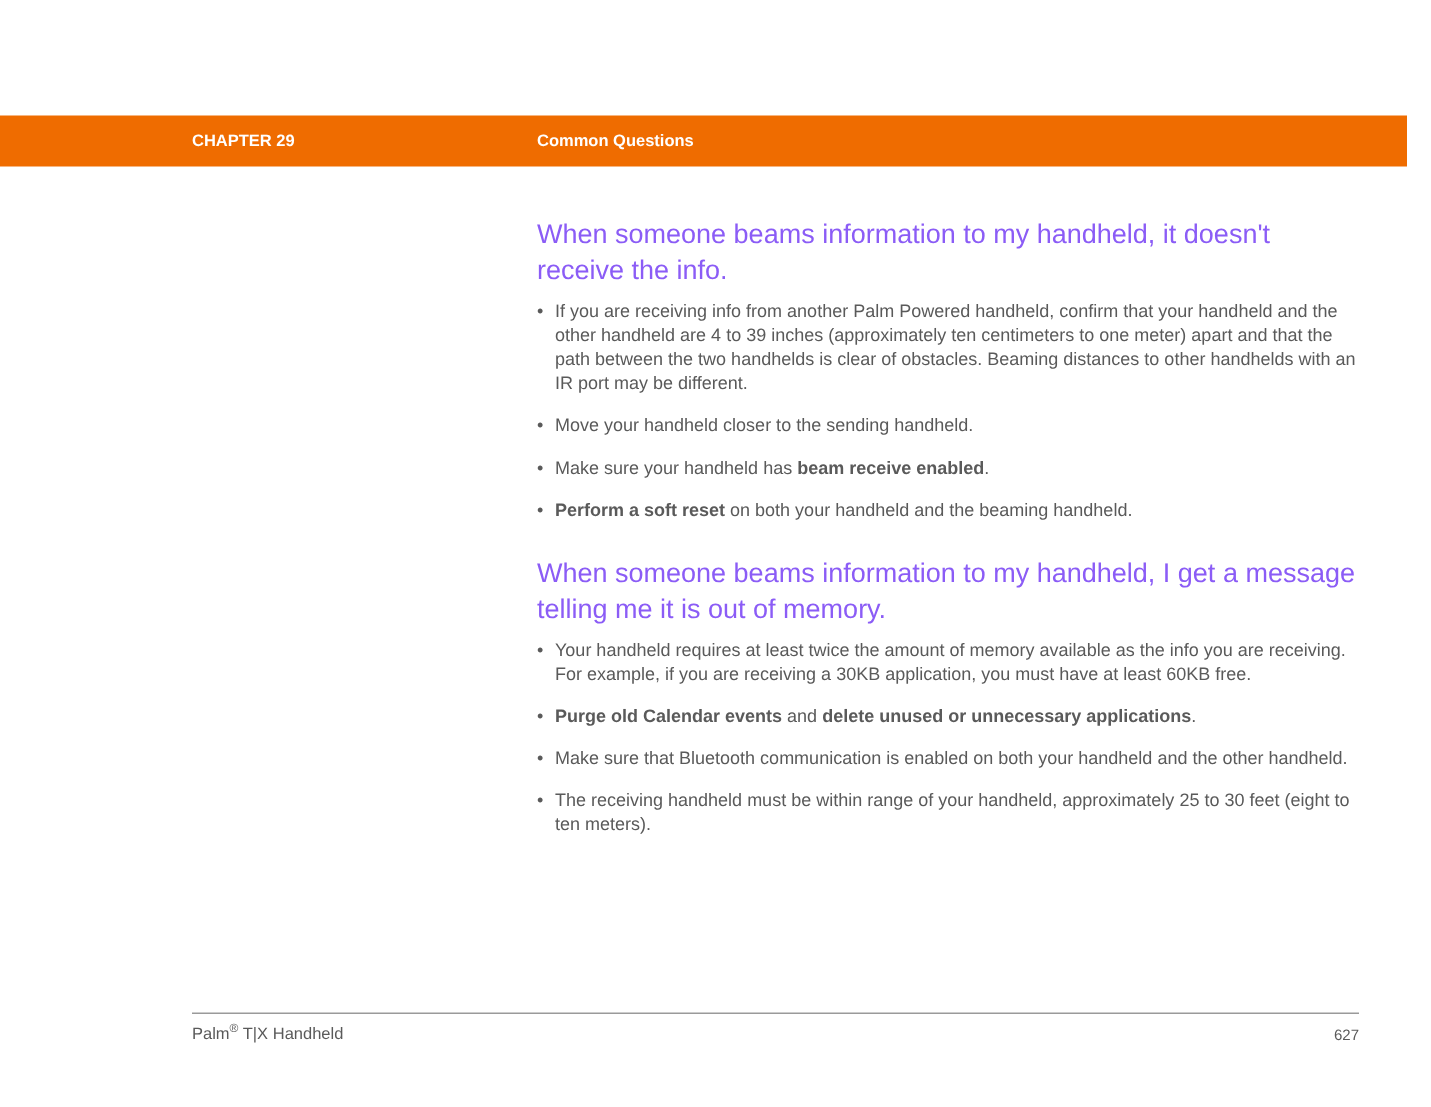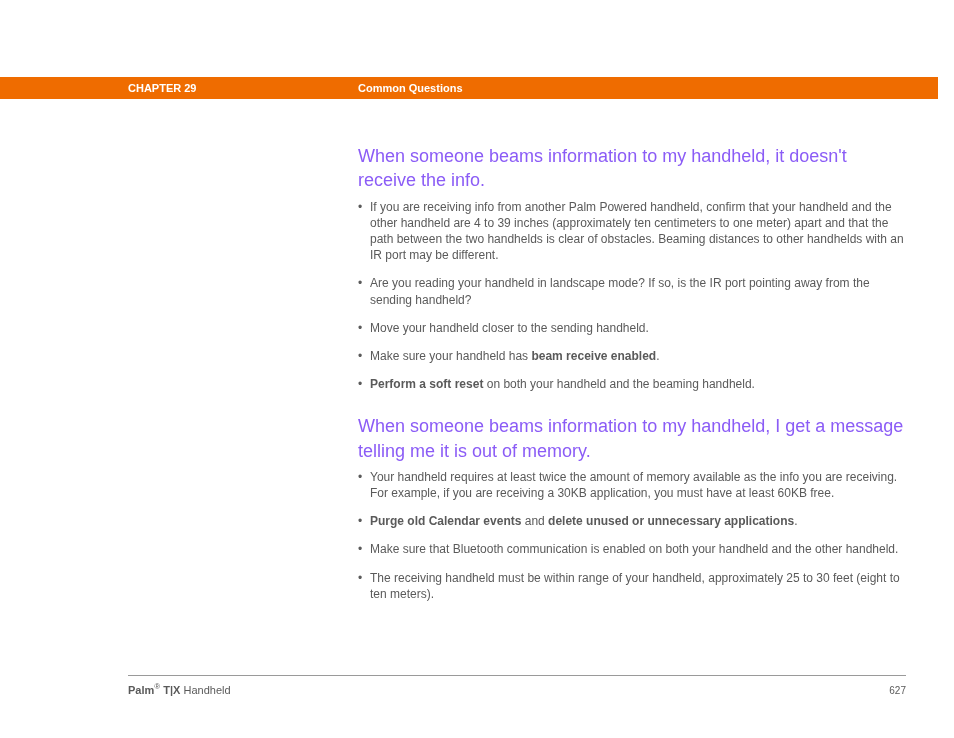--- a/index.html
+++ b/index.html
@@ -9,21 +9,21 @@
     width: 954px;
     height: 738px;
     position: relative;
     color: #5a5a5a;
   }
   .header-bar {
     position: absolute;
     top: 77px;
     left: 0;
     right: 16px;
-    height: 22px;
+    height: 34px;
     background: #ef6c00;
     display: flex;
     align-items: center;
     color: #fff;
     font-size: 11px;
     font-weight: bold;
   }
   .header-bar .chapter {
     position: absolute;
     left: 128px;
@@ -85,38 +85,37 @@
     left: 128px;
     right: 48px;
     bottom: 42px;
     font-size: 11px;
     color: #5a5a5a;
     display: flex;
     justify-content: space-between;
     align-items: baseline;
   }
   .footer .prod { }
-  .footer .prod .b { font-weight: bold; }
+  .footer .prod .b { font-weight: normal; }
   .footer .page { font-size: 10px; }
   .sup { font-size: 8px; vertical-align: super; }
 </style>
 </head>
 <body>
 
 <div class="header-bar">
   <span class="chapter">CHAPTER 29</span>
   <span class="section">Common Questions</span>
 </div>
 
 <div class="content">
 
   <div class="qheading">When someone beams information to my handheld, it doesn't receive the info.</div>
   <ul class="bullets">
     <li>If you are receiving info from another Palm Powered handheld, confirm that your handheld and the other handheld are 4 to 39 inches (approximately ten centimeters to one meter) apart and that the path between the two handhelds is clear of obstacles. Beaming distances to other handhelds with an IR port may be different.</li>
-    <li>Are you reading your handheld in landscape mode? If so, is the IR port pointing away from the sending handheld?</li>
     <li>Move your handheld closer to the sending handheld.</li>
     <li><span>Make sure your handheld has </span><span class="inline-link">beam receive enabled</span><span>.</span></li>
     <li><span class="inline-link">Perform a soft reset</span><span> on both your handheld and the beaming handheld.</span></li>
   </ul>
 
   <div class="qheading mtop">When someone beams information to my handheld, I get a message telling me it is out of memory.</div>
   <ul class="bullets">
     <li>Your handheld requires at least twice the amount of memory available as the info you are receiving. For example, if you are receiving a 30KB application, you must have at least 60KB free.</li>
     <li><span class="inline-link">Purge old Calendar events</span><span> and </span><span class="inline-link">delete unused or unnecessary applications</span><span>.</span></li>
   </ul>

